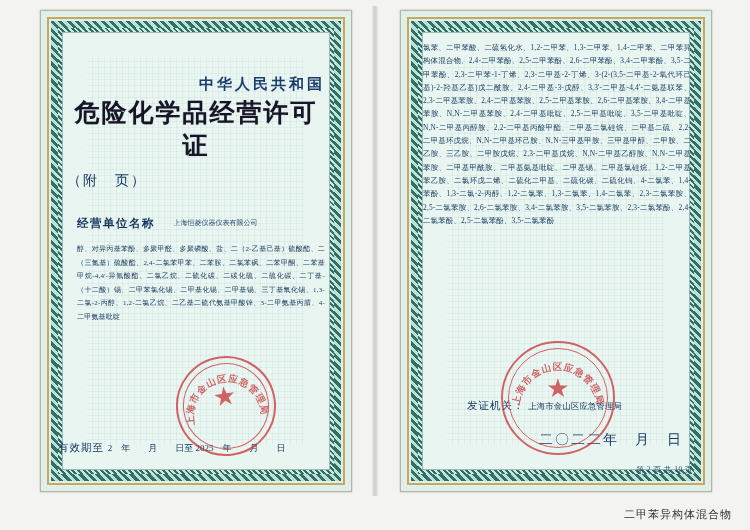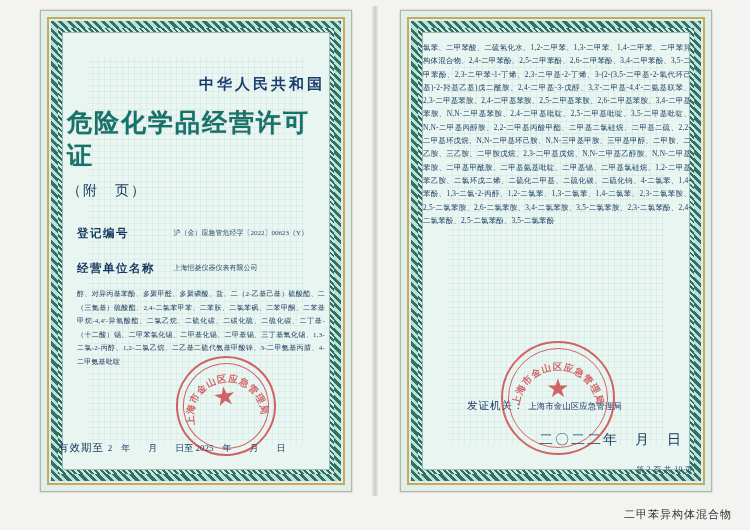--- a/index.html
+++ b/index.html
@@ -53,26 +53,26 @@
   .nation{
     text-align:right;
     font-family:"Liberation Serif", serif;
     font-weight:bold;
     font-size:15px;
     letter-spacing:3px;
     color:#1b3d6d;
     margin-top:34px;
   }
   .main-title{
-    text-align:left;
+    text-align:center;
     font-weight:bold;
     font-size:25px;
     letter-spacing:2px;
-    color:#0f766e;
-    margin-top:12px;
+    color:#0f172a;
+    margin-top:2px;
     text-shadow:0 0 1px rgba(150,0,0,.4);
   }
   .sub-title{
     font-size:14px;
     letter-spacing:2px;
     color:#14365f;
     margin-top:10px;
   }
   .rows{margin-top:26px;padding-left:10px;}
   .row{
@@ -212,24 +212,20 @@
     <div class="inner">
       <div class="field"></div>
     </div>
 
     <div class="l-content">
       <div class="nation">中华人民共和国</div>
       <div class="main-title">危险化学品经营许可证</div>
       <div class="sub-title">（附　页）</div>
 
       <div class="rows">
-        <div class="row">
-          <span class="lbl">登记编号</span>
-          <span class="val">沪（金）应急管危经字〔2022〕00623（Y）</span>
-        </div>
         <div class="row">
           <span class="lbl">经营单位名称</span>
           <span class="val">上海恒菱仪器仪表有限公司</span>
         </div>
       </div>
 
       <div class="scope">醇、对异丙基苯酚、多聚甲醛、多聚磷酸、盐、二（2-乙基己基）硫酸酯、二（三氮基）硫酸酯、2,4-二氯苯甲苯、二苯胺、二氯苯砜、二苯甲酮、二苯基甲烷-4,4'-异氰酸酯、二氯乙烷、二硫化碳、二碳化硫、二硫化碳、二丁基-（十二酸）锡、二甲苯氯化锡、二甲基化锡、二甲基锡、三丁基氧化锡、1,3-二氯-2-丙醇、1,2-二氯乙烷、二乙基二硫代氨基甲酸锌、3-二甲氨基丙腈、4-二甲氨基吡啶</div>
     </div>
 
     <div class="valid">

